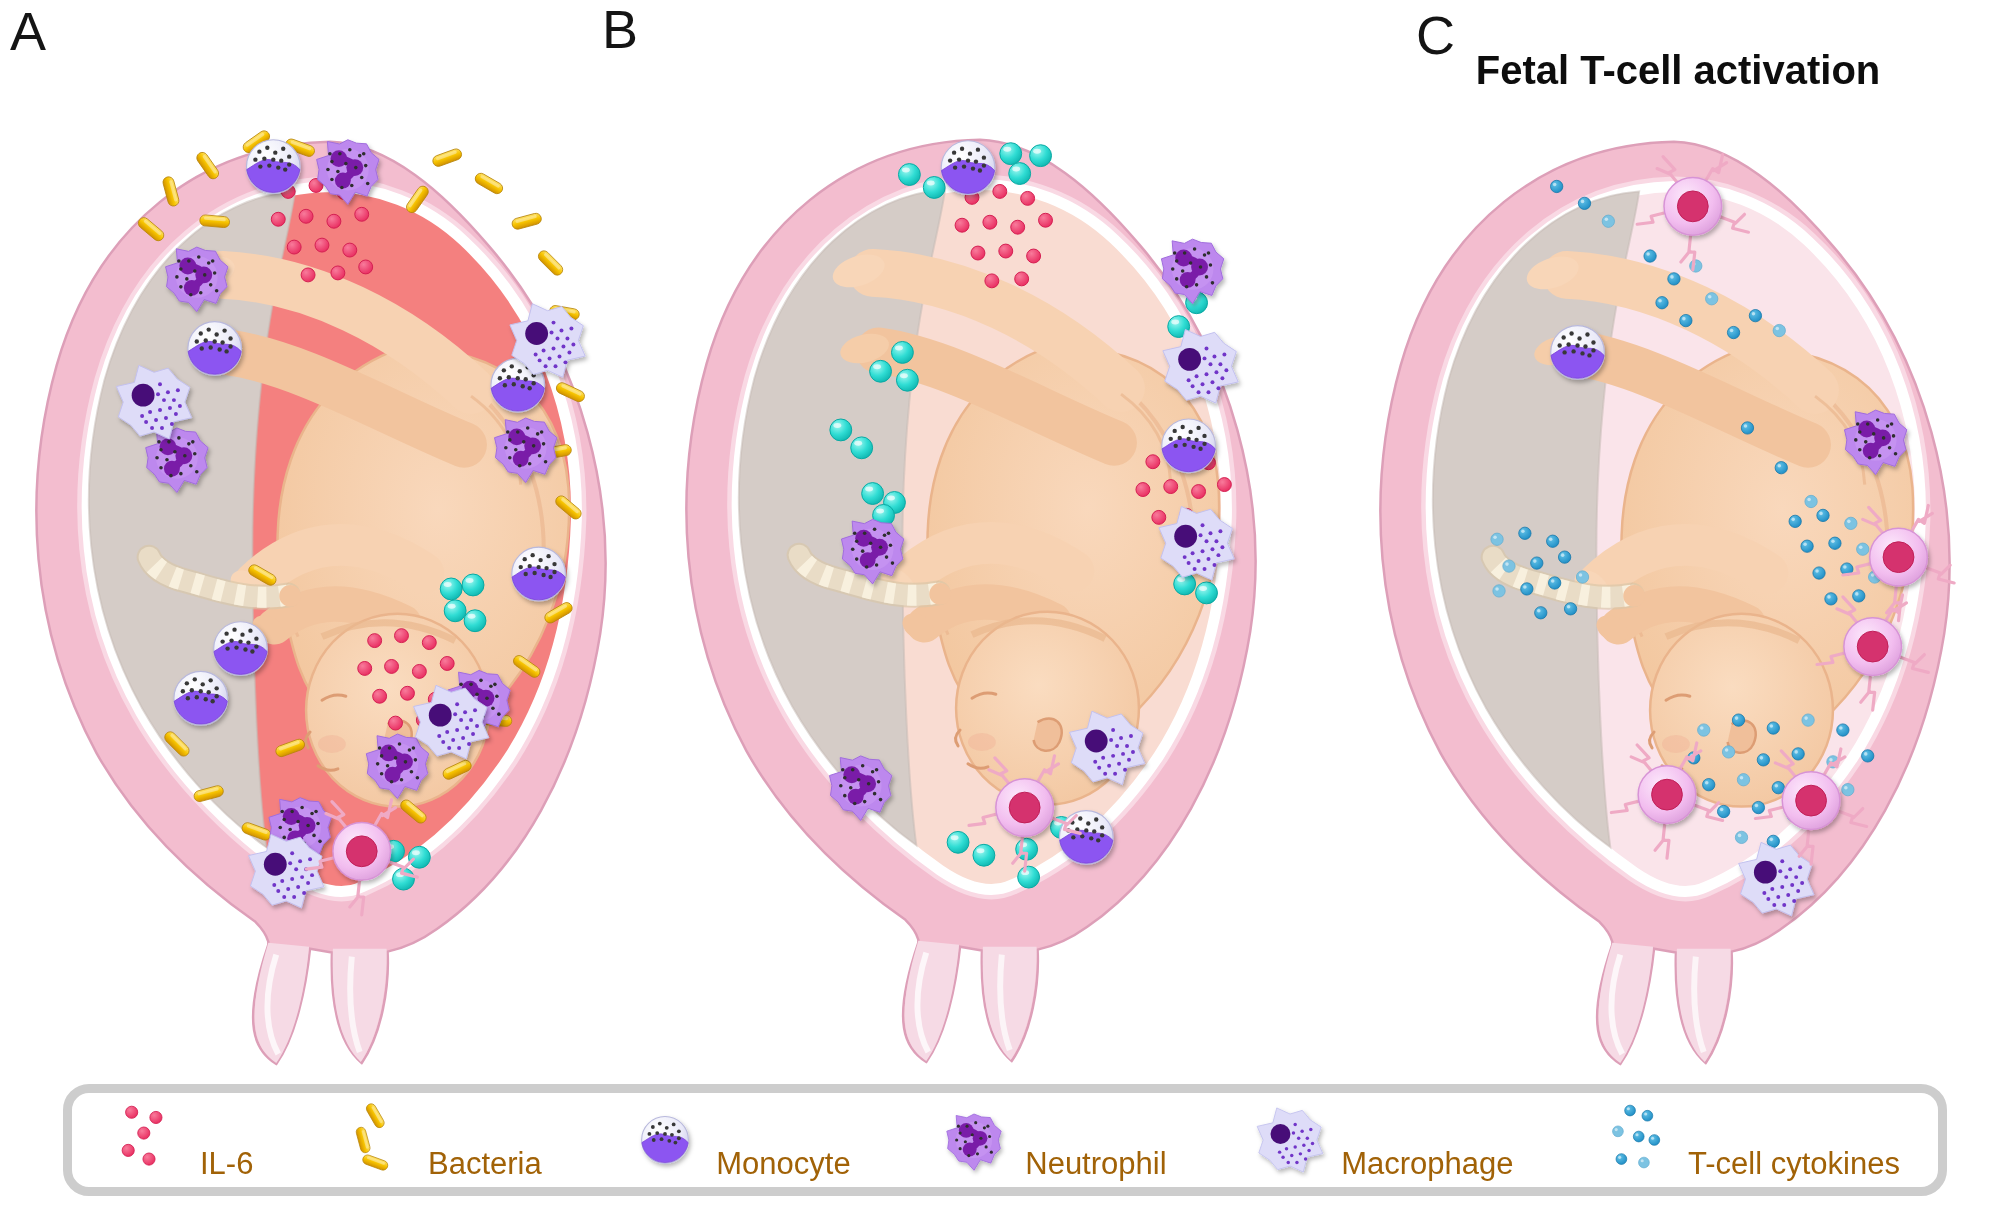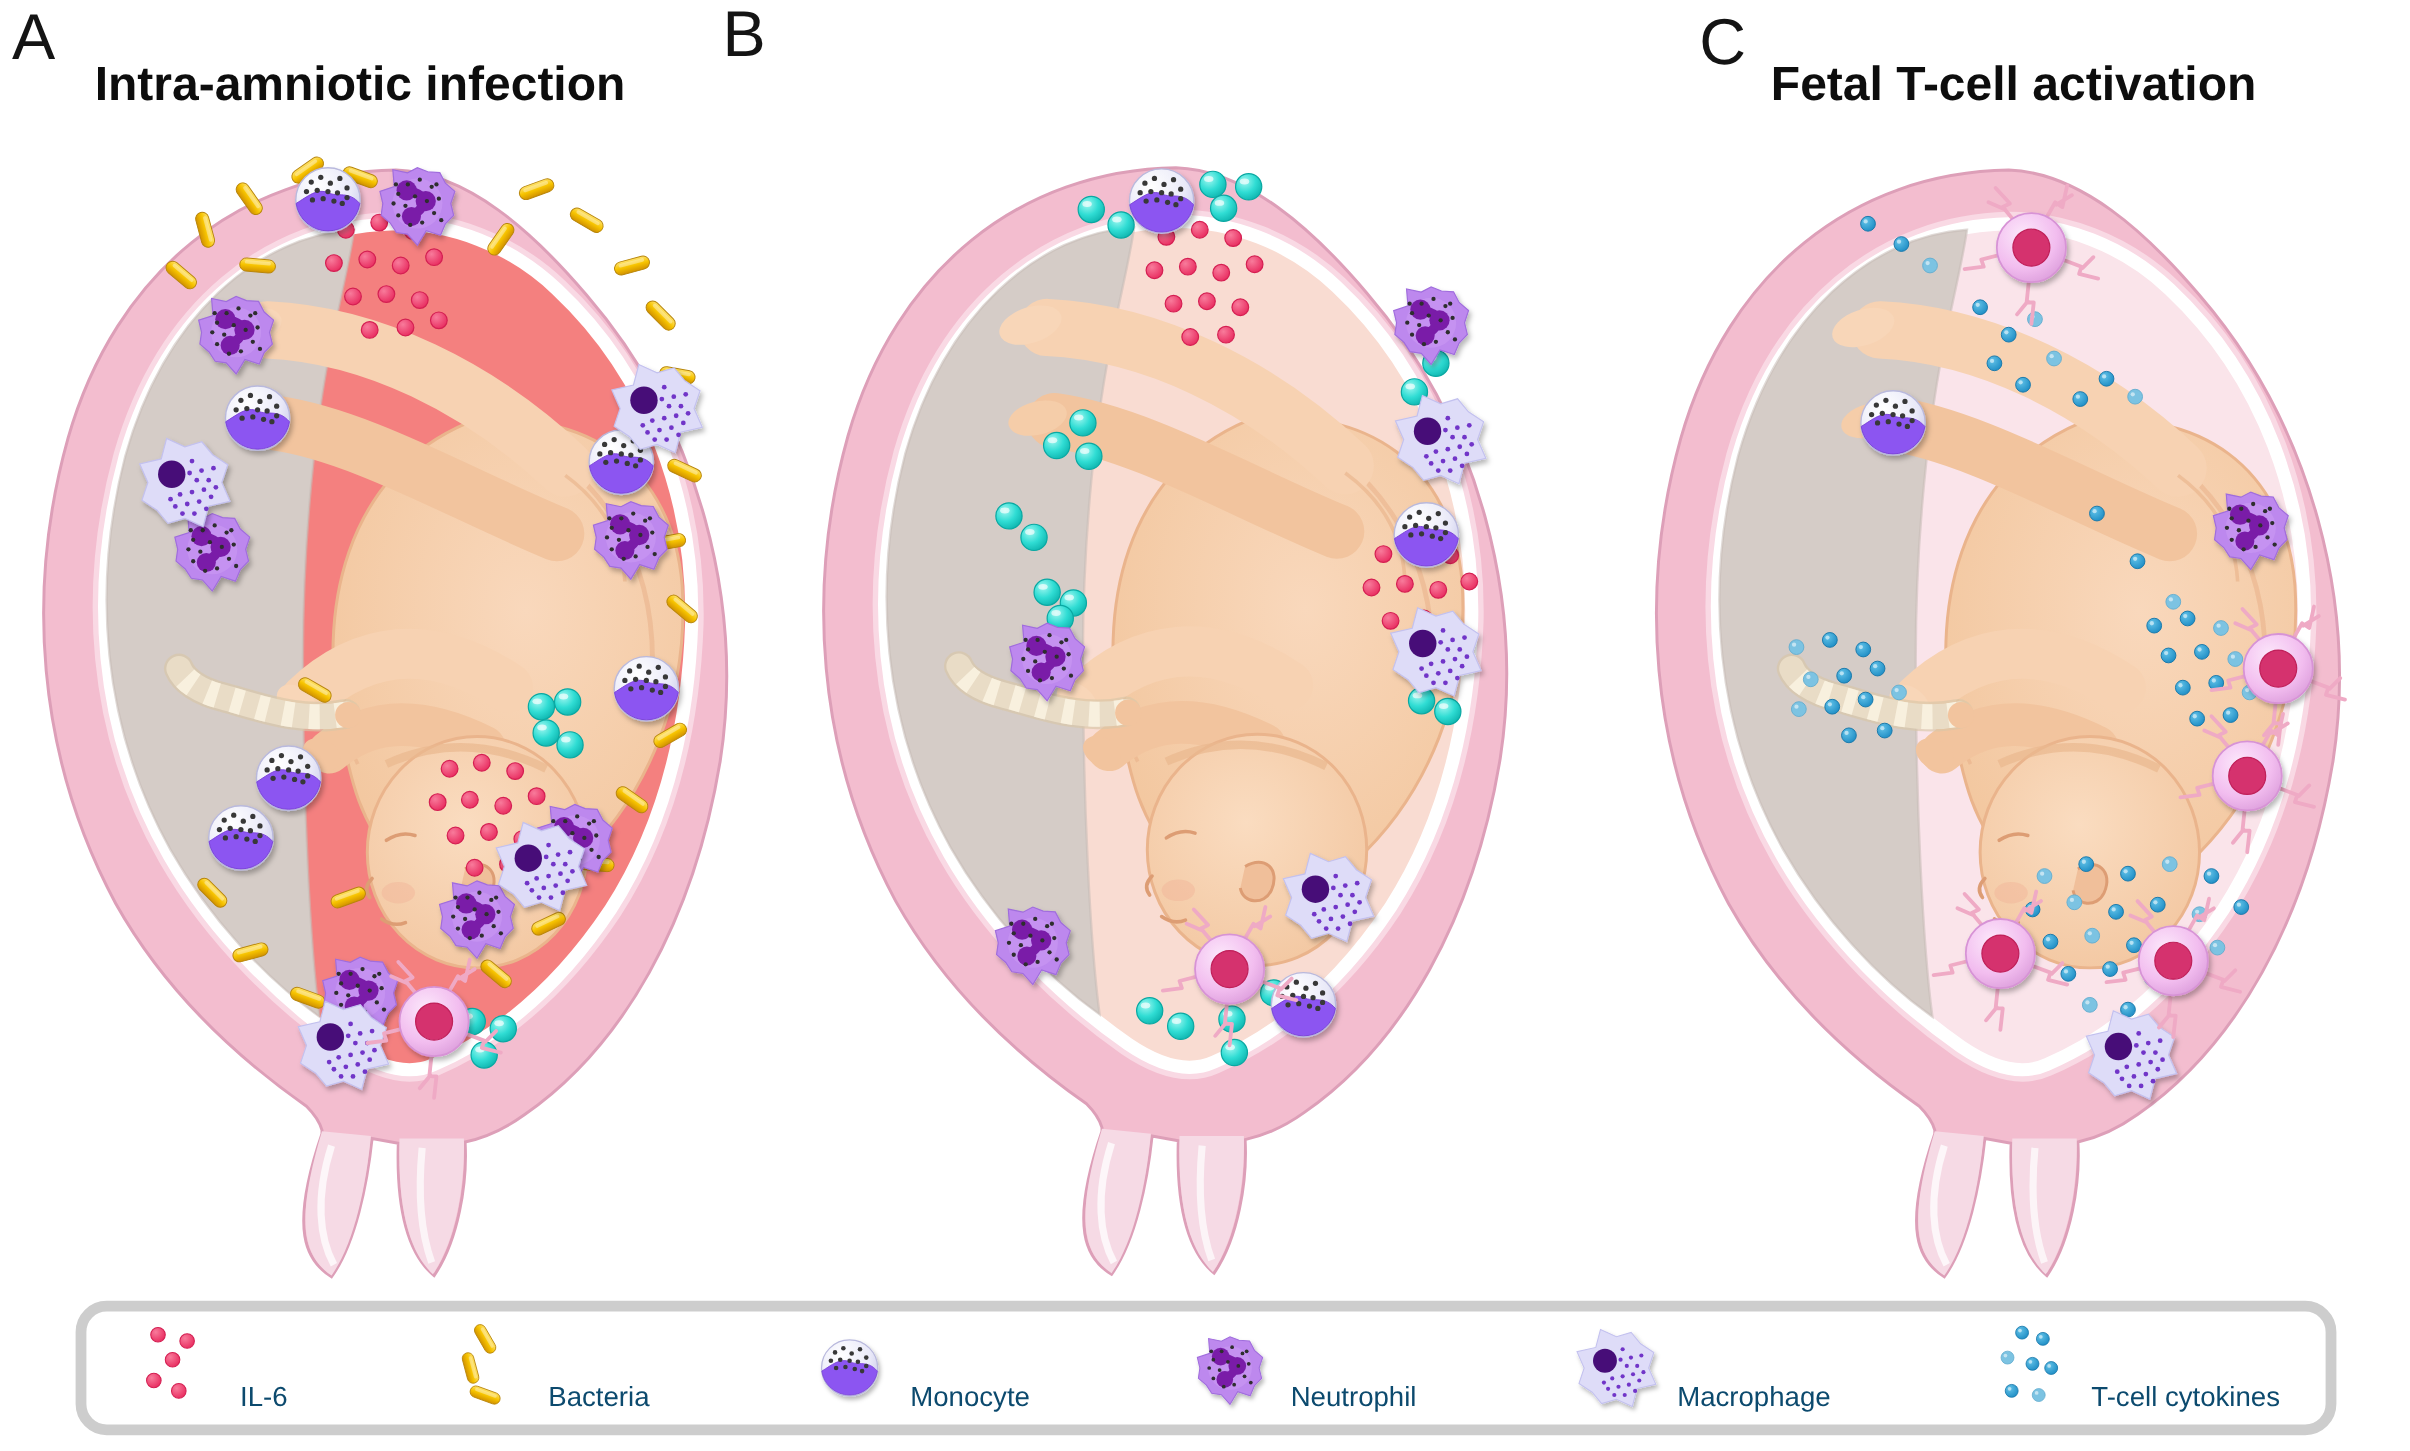--- a/index.html
+++ b/index.html
@@ -17,21 +17,21 @@
   .uterus-svg{position:absolute;width:636px;height:974px;}
   .svg-a{left:2px;top:92px;}
   .svg-b{left:652px;top:90px;}
   .svg-c{left:1346px;top:92px;}
   .legend{position:absolute;left:63px;top:1084px;width:1884px;height:112px;
           background:#ffffff;border:9px solid #cdcdcd;border-radius:26px;
           box-sizing:border-box;display:flex;align-items:center;justify-content:space-between;
           padding:0 38px;}
   .legend-item{display:flex;align-items:center;gap:12px;}
   .legend-icon{width:78px;height:92px;flex:0 0 auto;}
-  .legend-label{font-size:23px;color:#0c4a6e;white-space:nowrap;margin-top:48px;}
+  .legend-label{font-size:31px;color:#a16207;white-space:nowrap;margin-top:48px;}
   .hidden-defs{position:absolute;width:0;height:0;}
 </style>
 </head>
 <body>
 
 <div class="stage">
 
   <svg class="hidden-defs" aria-hidden="true">
     <defs>
       <radialGradient id="g-mono" cx="35%" cy="28%" r="80%">
@@ -125,21 +125,20 @@
           <circle cx="290" cy="507" r="11" fill="#f2c49e"></circle>
         </g>
       </g>
     </defs>
   </svg>
 
   <div class="panel-letter letter-a">A</div>
   <div class="panel-letter letter-b">B</div>
   <div class="panel-letter letter-c">C</div>
 
-  <h2 class="panel-title title-a">Intra-amniotic infection</h2>
   <h2 class="panel-title title-c">Fetal T-cell activation</h2>
 
   <svg class="uterus-svg svg-a" viewBox="0 0 640 980" style="--fluid: #f4807f;">
     <use href="#uterus-base"></use>
       <g class="cells">
         <g transform="translate(300,56) rotate(20)">
           <rect x="-15" y="-5.5" width="30" height="11" rx="5.5" fill="url(#g-bact)" stroke="#b8860b" stroke-width="0.8"></rect>
           <rect x="-11" y="-3.8" width="22" height="3" rx="1.5" fill="#ffffff" opacity="0.35"></rect>
         </g>
         <g transform="translate(256,50) rotate(-35)">

